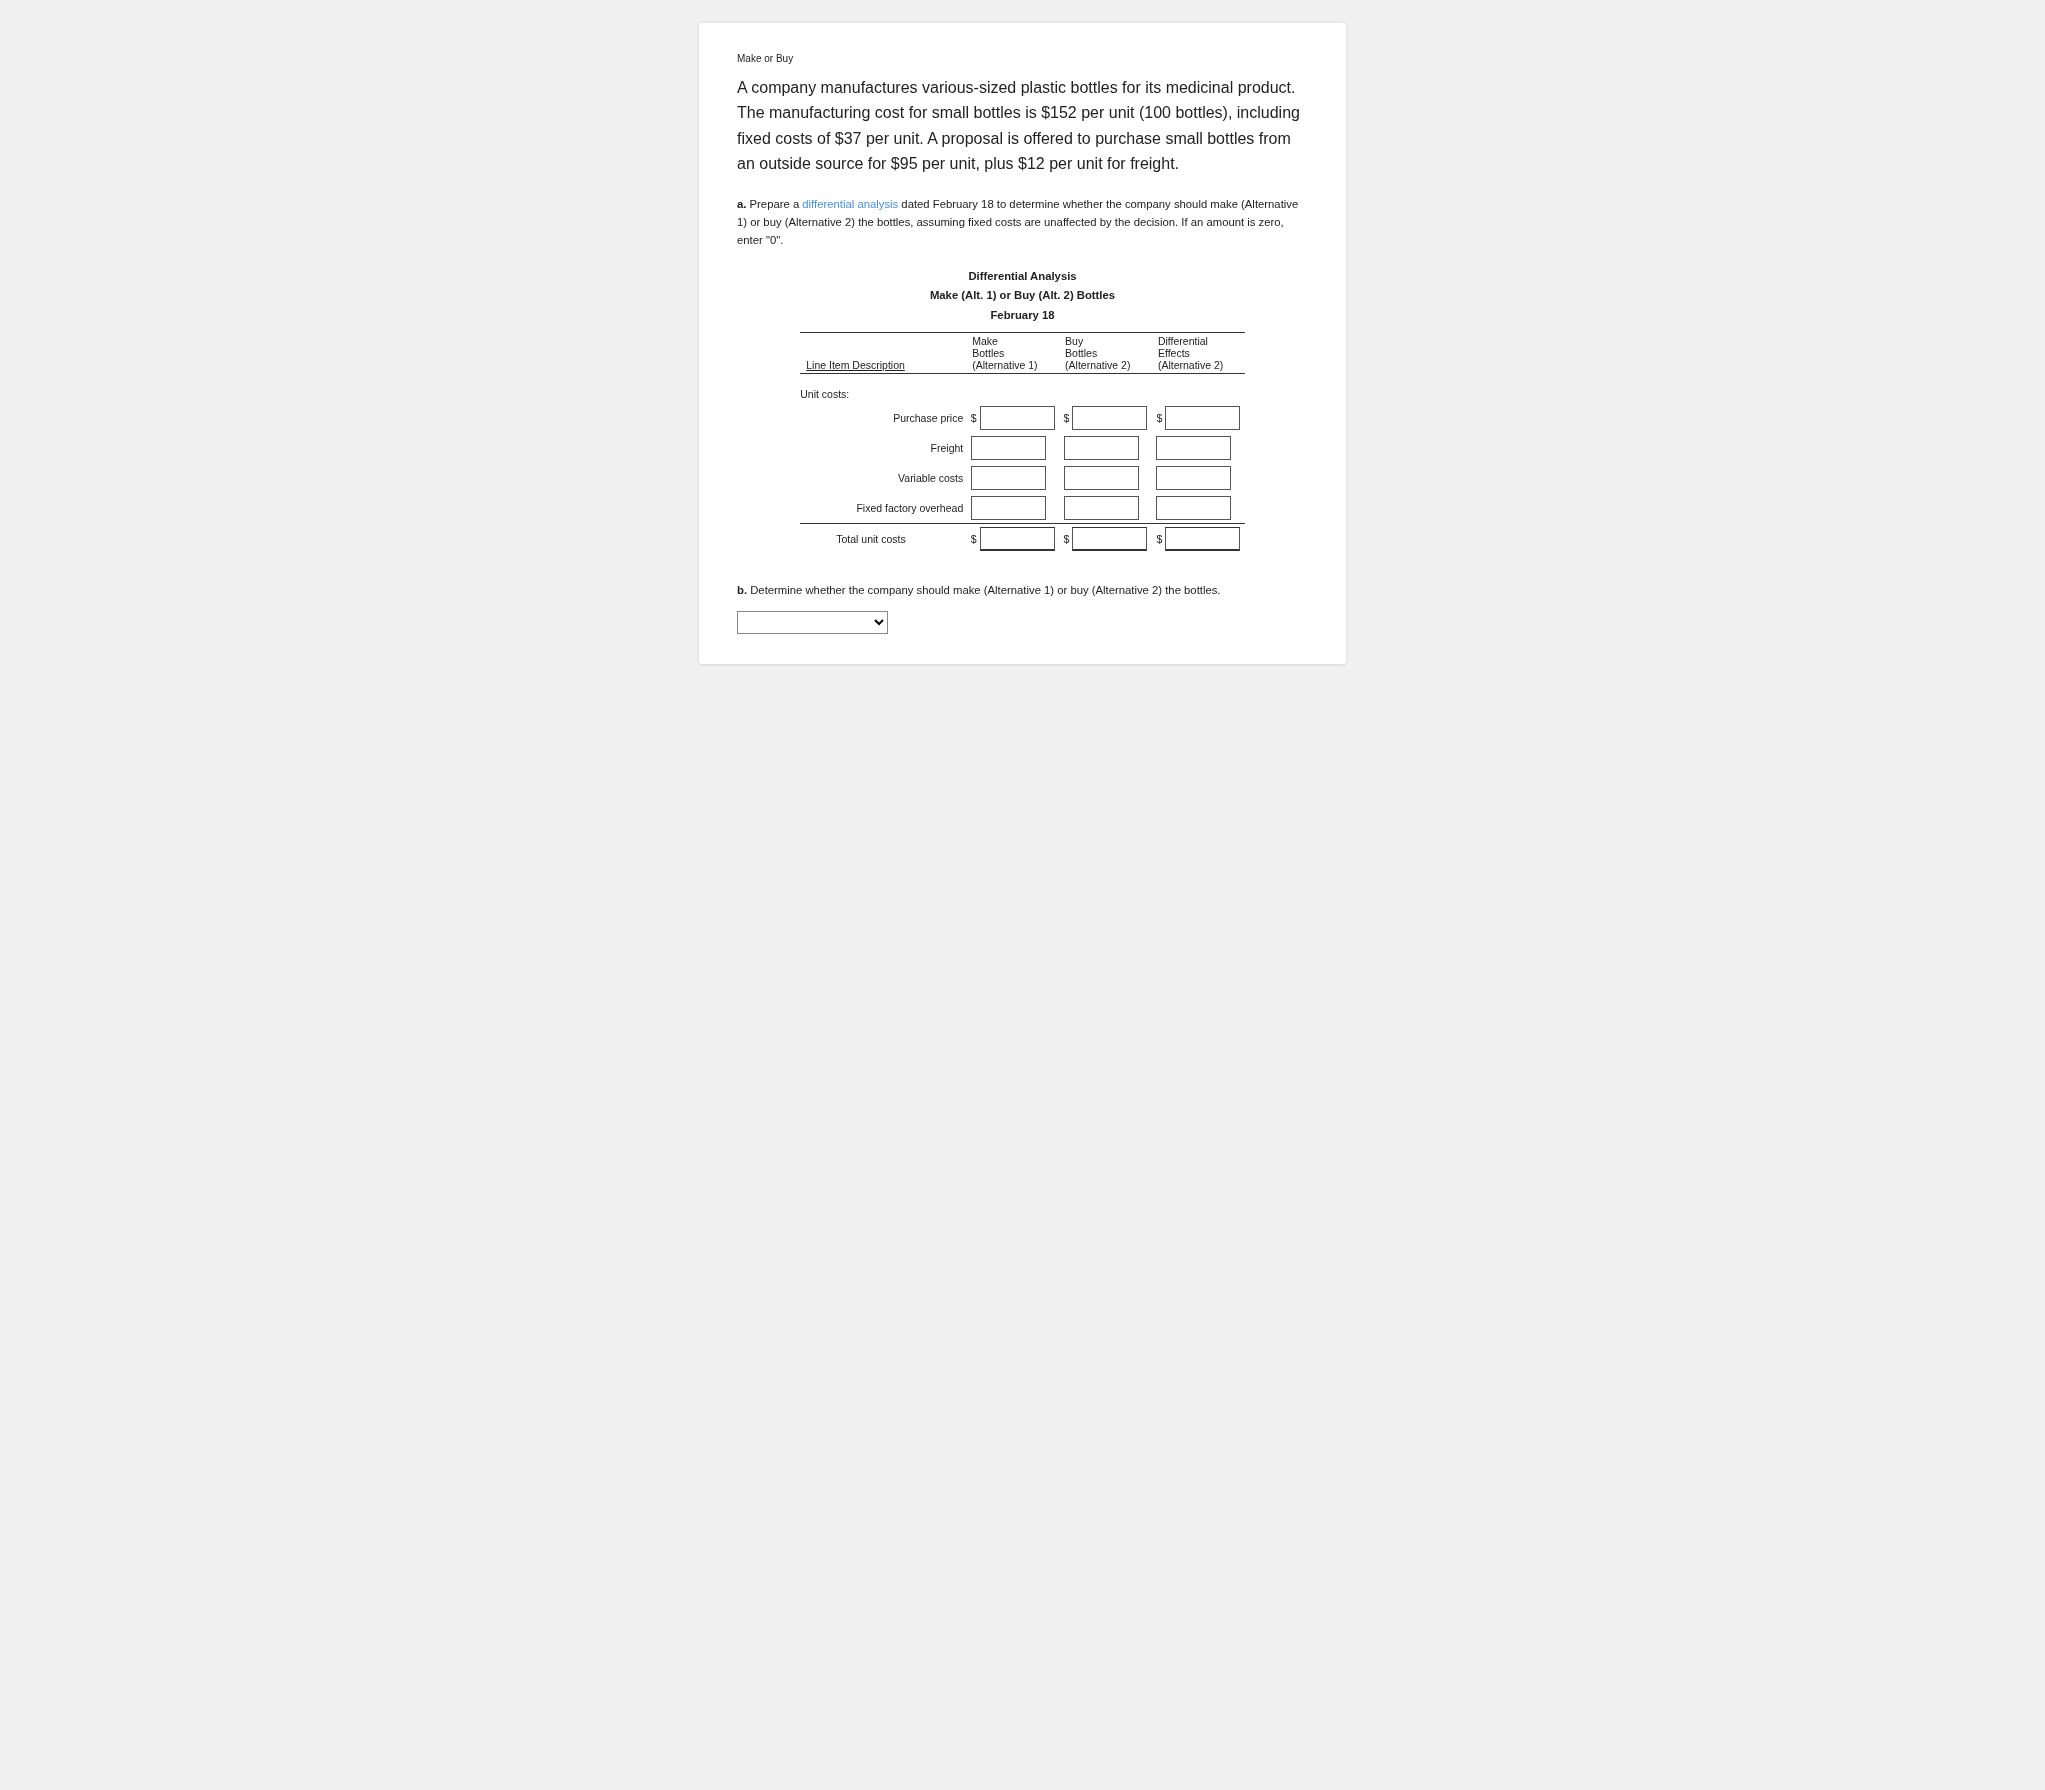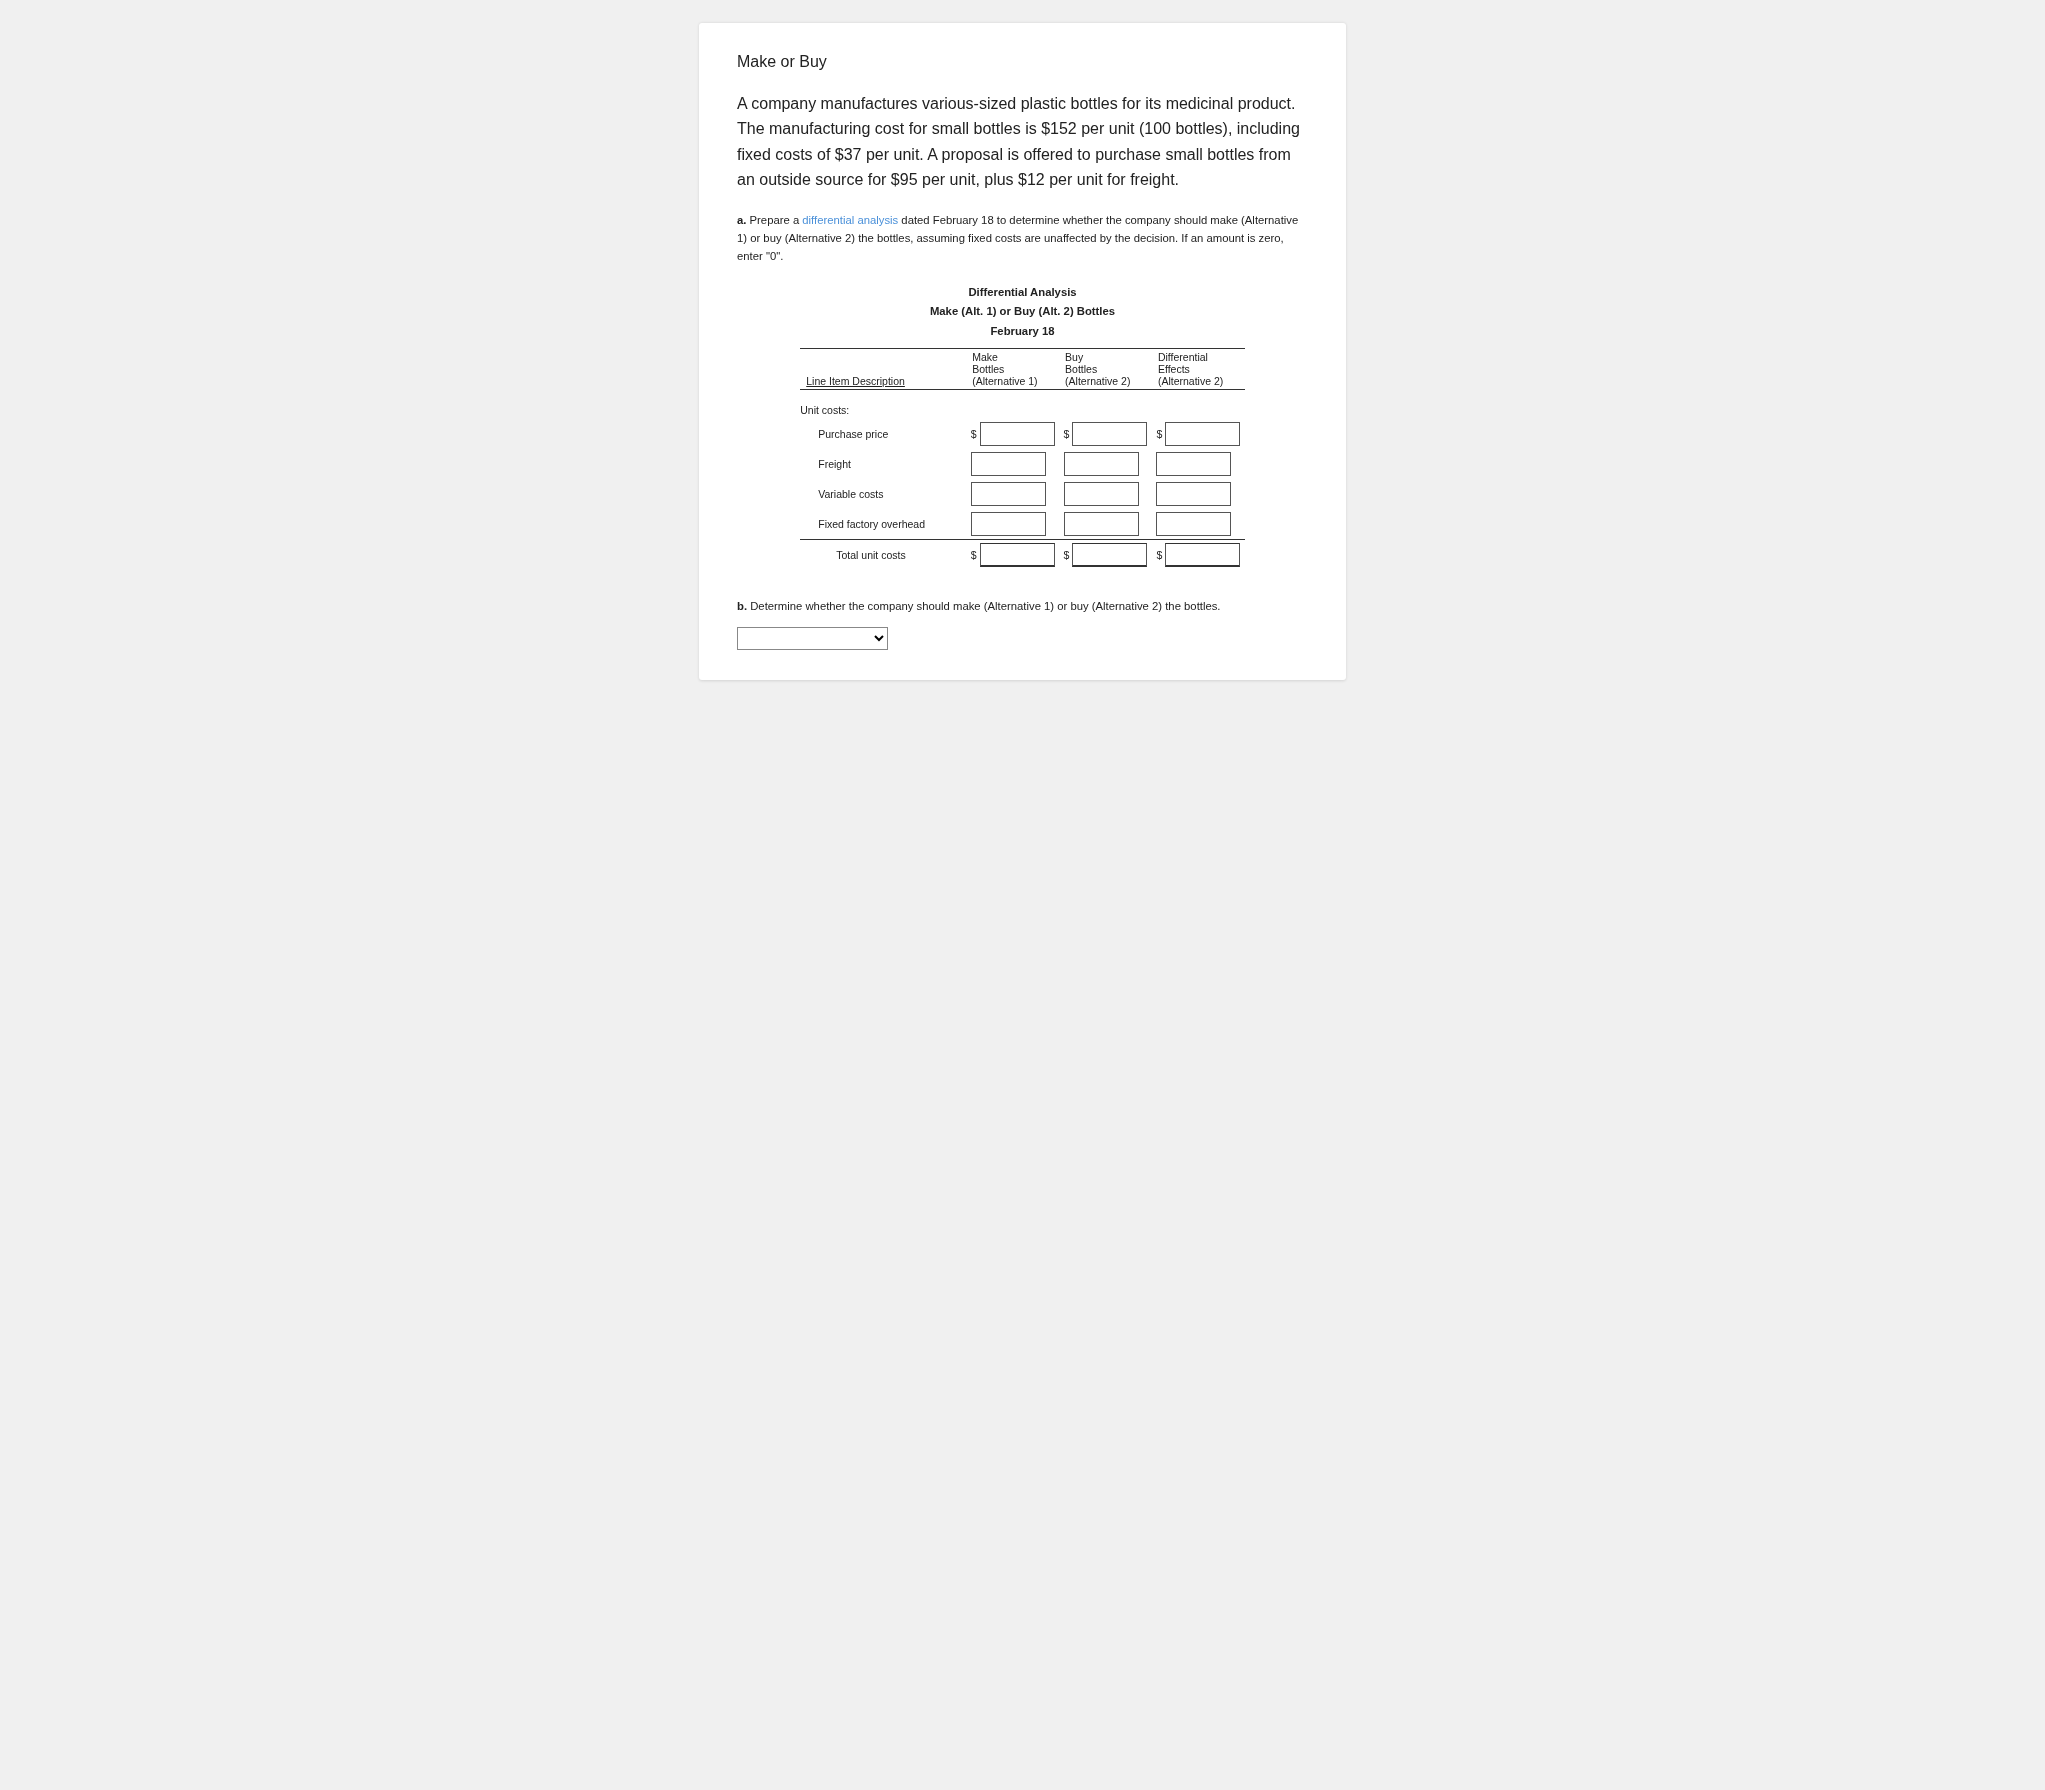--- a/index.html
+++ b/index.html
@@ -21,23 +21,23 @@
     .page-container {
       background: #fff;
       max-width: 647px;
       width: 100%;
       padding: 30px 38px;
       border-radius: 3px;
       box-shadow: 0 0.8px 3px rgba(0,0,0,0.12);
     }
 
     .page-title {
-      font-size: 16px;
+      font-size: 10px;
       font-weight: normal;
-      margin-bottom: 20px;
+      margin-bottom: 11px;
     }
 
     .intro-text {
       font-size: 16px;
       line-height: 1.6;
       margin-bottom: 18px;
     }
 
     .question-a {
       font-size: 11.3px;
@@ -82,20 +82,21 @@
 
     .row-label {
       font-size: 10.5px;
       padding: 3px 3px 3px 0;
       white-space: nowrap;
       vertical-align: middle;
     }
 
     .indent-label {
       padding-left: 18px;
+      text-align: right;
     }
 
     .input-cell {
       text-align: center;
       padding: 3px 4.5px;
       vertical-align: middle;
     }
 
     .input-wrap {
       display: flex;

